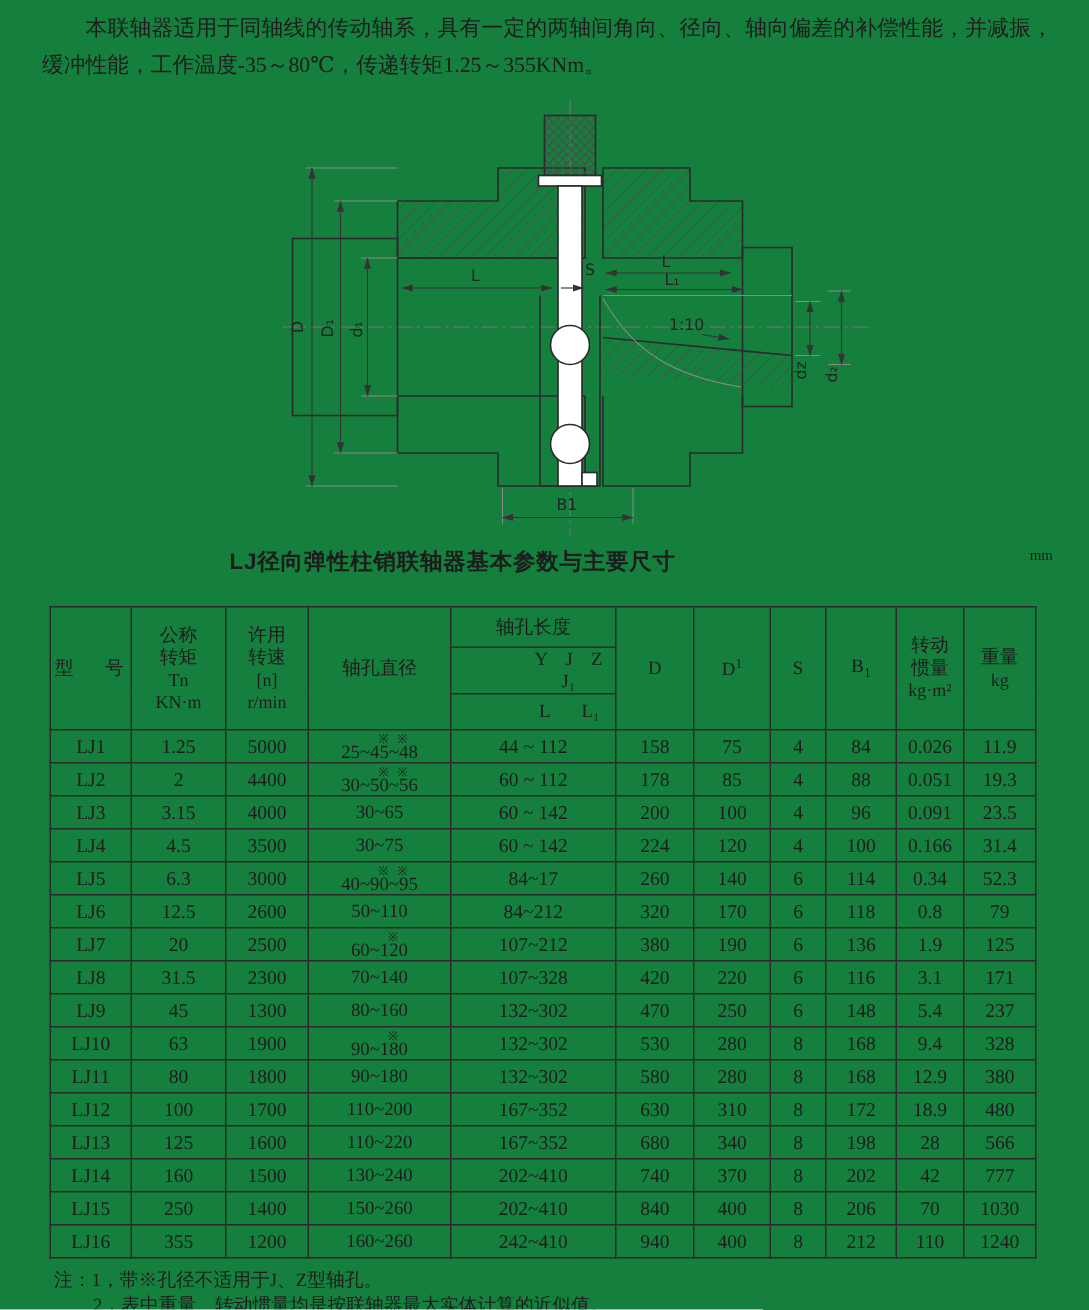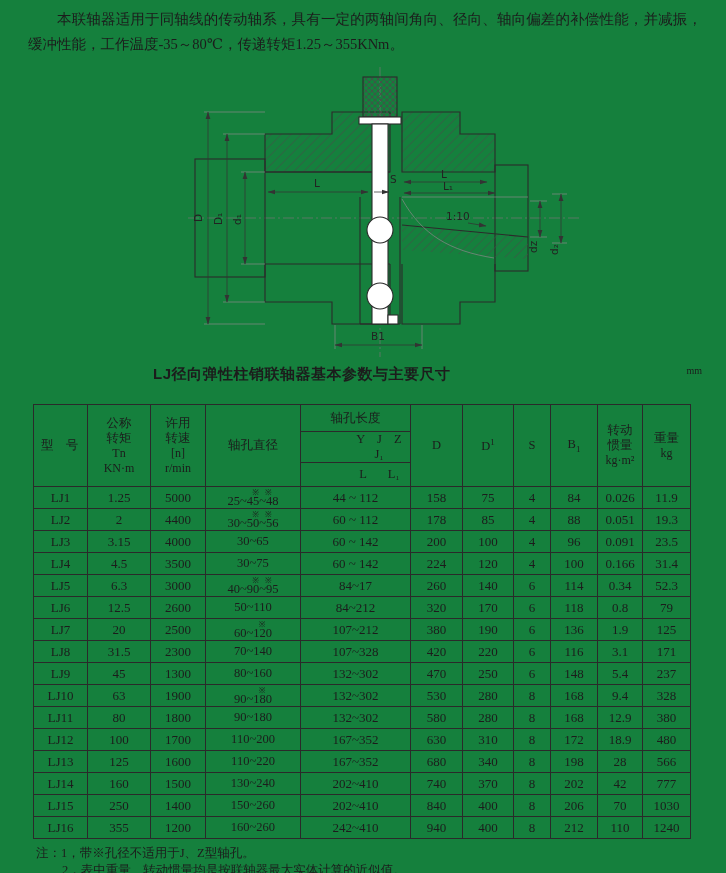--- a/index.html
+++ b/index.html
@@ -19,21 +19,21 @@
   .table-title{font-size:15px;font-weight:700;letter-spacing:.5px;
                font-family:"Liberation Sans","DejaVu Sans",sans-serif;}
   .unit{font-size:10px;padding-right:6px;}
 
   table{border-collapse:collapse;table-layout:fixed;width:657px;margin:20px 0 0 33px;
         border:1.6px solid #2a2a2a;}
   th,td{border:1px solid #2a2a2a;text-align:center;vertical-align:middle;padding:0;font-weight:normal;}
   thead th{font-size:12.5px;}
   .hl{line-height:15px;font-size:12.5px;}
   .hl-en{line-height:15px;font-size:12px;font-family:"Liberation Serif",serif;}
-  .model-h{white-space:pre;letter-spacing:2px;}
+  .model-h{white-space:pre;letter-spacing:2px;font-family:Liberation Mono, monospace;}
   .types-h{word-spacing:9px;font-size:12.5px;}
   .lsub-h{word-spacing:18px;font-size:12.5px;}
   .gap-top{}
   sup{font-size:9px;vertical-align:super;}
   sub{font-size:9px;vertical-align:sub;}
   thead tr:nth-child(1) th{height:26px;}
   thead tr:nth-child(2) th{height:24px;padding-left:47px;}
   thead tr:nth-child(3) th{height:23px;padding-left:48px;}
   tbody td{font-size:13px;height:21px;line-height:15px;}
   .marks{font-size:8px;line-height:7px;text-align:center;transform:translateX(10px);letter-spacing:2px;}

